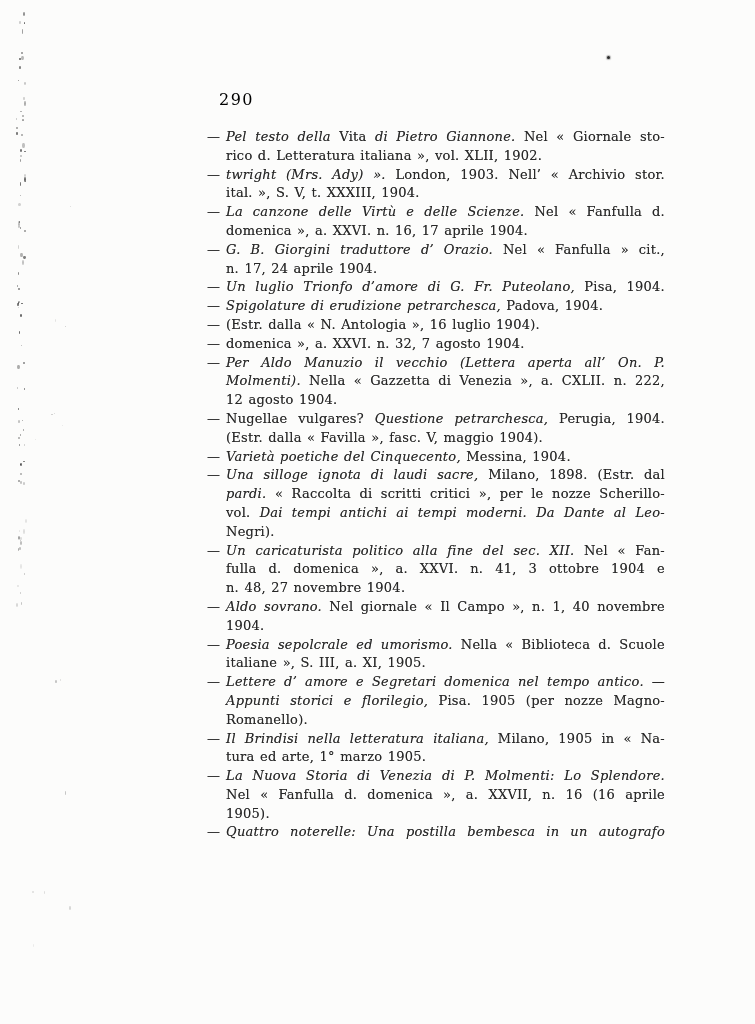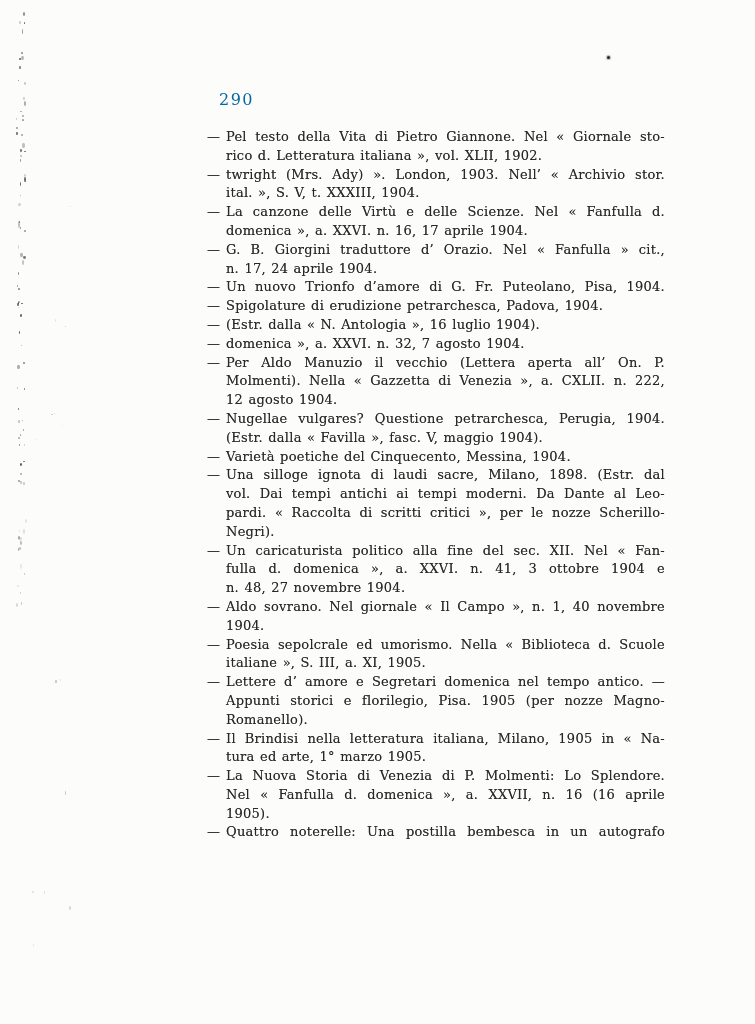--- a/index.html
+++ b/index.html
@@ -13,42 +13,42 @@
     position: relative;
     width: 755px; height: 1024px;
     background: #fcfcfb;
     color: #2b2b2b;
   }
   .page-number {
     position: absolute;
     left: 219px; top: 90px;
     font-size: 16px;
     letter-spacing: 1.5px;
-    color: #0369a1;
+    color: #000000;
   }
   .text-block {
     position: absolute;
     left: 207px; top: 128px;
     width: 458px;
     font-size: 13px;
     line-height: 18.8px;
     letter-spacing: 0.25px;
     word-spacing: 1px;
     color: #282828;
     text-shadow: 0 0 0.4px rgba(45,45,45,0.55);
   }
   .entry { position: relative; padding-left: 19px; }
   .entry .dash {
     position: absolute;
     left: 0; top: 0;
     font-style: normal;
   }
   .line { text-align: left; white-space: normal; }
   .line.justify { text-align: justify; text-align-last: justify; }
-  .it { }
+  .it { font-style: italic; }
   .rm { font-style: normal; }
   .scan-noise { position: absolute; left: 0; top: 0; width: 755px; height: 1024px; pointer-events: none; }
   .speck { position: absolute; background: #222; border-radius: 50%; }
   .ink-dot {
     position: absolute;
     left: 607px; top: 56px;
     width: 3px; height: 3px;
     background: #2a2a2a;
     border-radius: 50%;
     box-shadow: 0 0 1px 1px rgba(60,60,60,0.35);
@@ -177,21 +177,21 @@
         <div class="line justify"><span class="it">La canzone delle Virtù e delle Scienze.</span><span class="rm"> Nel « Fanfulla d.</span></div>
         <div class="line"><span class="rm">domenica », a. XXVI. n. 16, 17 aprile 1904.</span></div>
       </div>
       <div class="entry">
         <span class="dash">—</span>
         <div class="line justify"><span class="it">G. B. Giorgini traduttore d’ Orazio.</span><span class="rm"> Nel « Fanfulla » cit.,</span></div>
         <div class="line"><span class="rm">n. 17, 24 aprile 1904.</span></div>
       </div>
       <div class="entry">
         <span class="dash">—</span>
-        <div class="line justify"><span class="it">Un nuovo Trionfo d’amore di G. Fr. Puteolano,</span><span class="rm"> Pisa, 1904.</span></div>
+        <div class="line justify"><span class="it">Un luglio Trionfo d’amore di G. Fr. Puteolano,</span><span class="rm"> Pisa, 1904.</span></div>
       </div>
       <div class="entry">
         <span class="dash">—</span>
         <div class="line"><span class="it">Spigolature di erudizione petrarchesca,</span><span class="rm"> Padova, 1904.</span></div>
       </div>
       <div class="entry">
         <span class="dash">—</span>
         <div class="line"><span class="rm">(Estr. dalla « N. Antologia », 16 luglio 1904).</span></div>
       </div>
       <div class="entry">
@@ -209,22 +209,22 @@
         <div class="line justify"><span class="rm">Nugellae vulgares? </span><span class="it">Questione petrarchesca,</span><span class="rm"> Perugia, 1904.</span></div>
         <div class="line"><span class="rm">(Estr. dalla « Favilla », fasc. V, maggio 1904).</span></div>
       </div>
       <div class="entry">
         <span class="dash">—</span>
         <div class="line"><span class="it">Varietà poetiche del Cinquecento,</span><span class="rm"> Messina, 1904.</span></div>
       </div>
       <div class="entry">
         <span class="dash">—</span>
         <div class="line justify"><span class="it">Una silloge ignota di laudi sacre,</span><span class="rm"> Milano, 1898. (Estr. dal</span></div>
+        <div class="line justify"><span class="it">pardi.</span><span class="rm"> « Raccolta di scritti critici », per le nozze Scherillo-</span></div>
         <div class="line justify"><span class="rm">vol. </span><span class="it">Dai tempi antichi ai tempi moderni. Da Dante al Leo-</span></div>
-        <div class="line justify"><span class="it">pardi.</span><span class="rm"> « Raccolta di scritti critici », per le nozze Scherillo-</span></div>
         <div class="line"><span class="rm">Negri).</span></div>
       </div>
       <div class="entry">
         <span class="dash">—</span>
         <div class="line justify"><span class="it">Un caricaturista politico alla fine del sec. XII.</span><span class="rm"> Nel « Fan-</span></div>
         <div class="line justify"><span class="rm">fulla d. domenica », a. XXVI. n. 41, 3 ottobre 1904 e</span></div>
         <div class="line"><span class="rm">n. 48, 27 novembre 1904.</span></div>
       </div>
       <div class="entry">
         <span class="dash">—</span>

